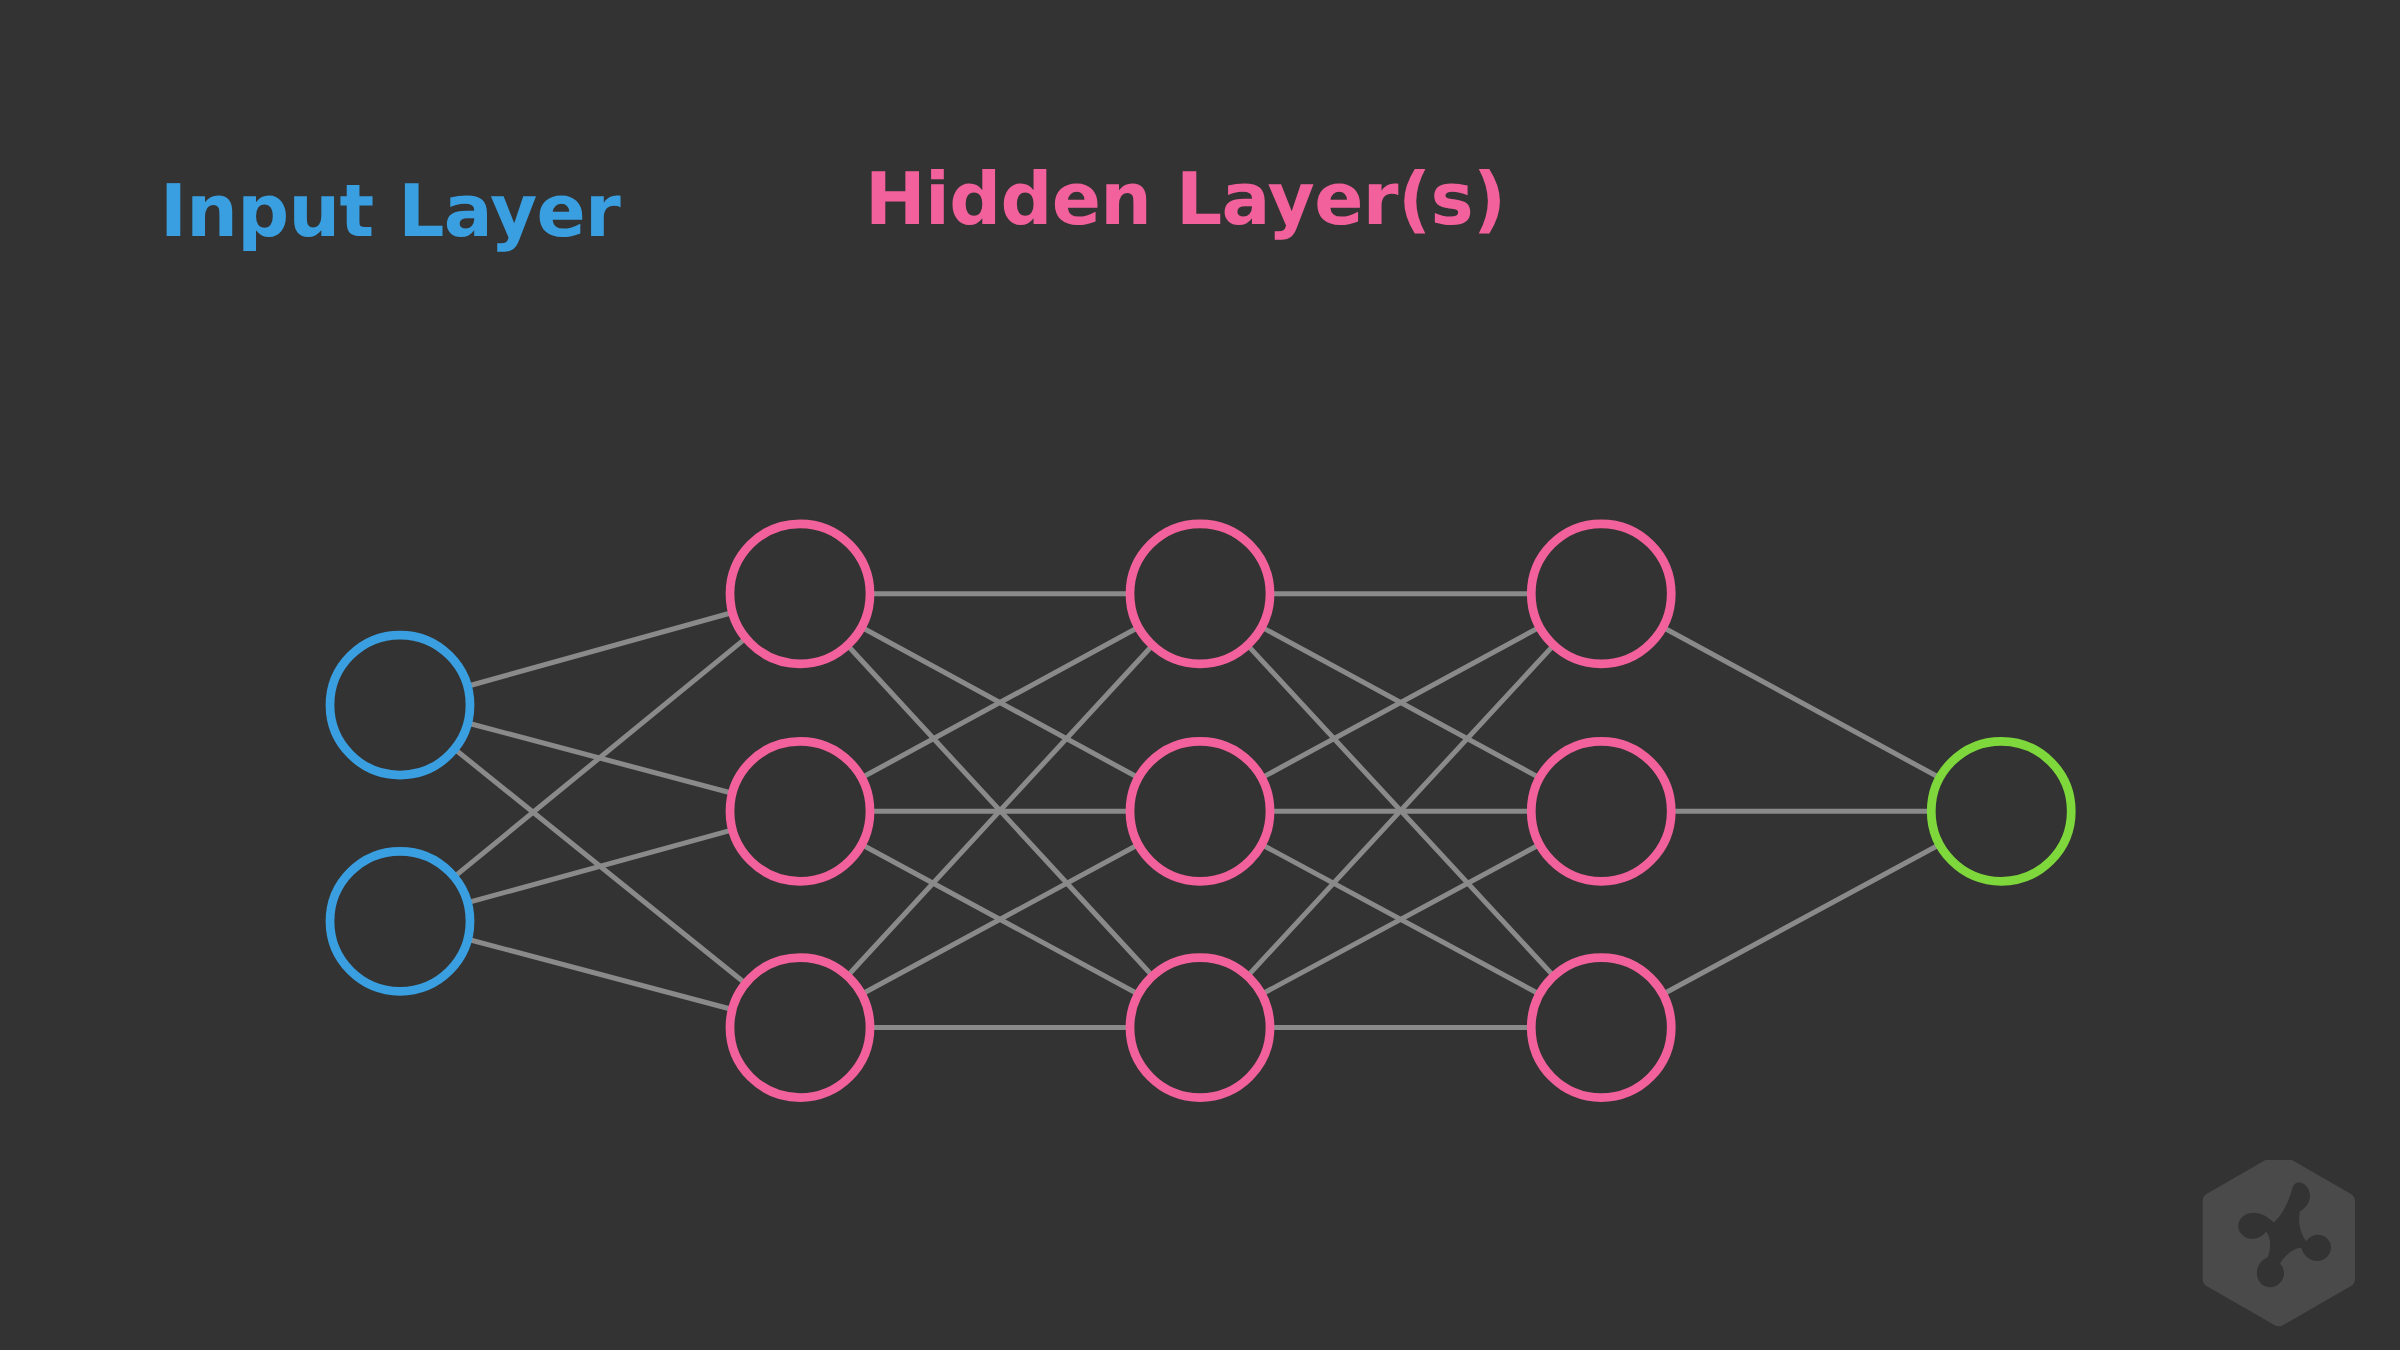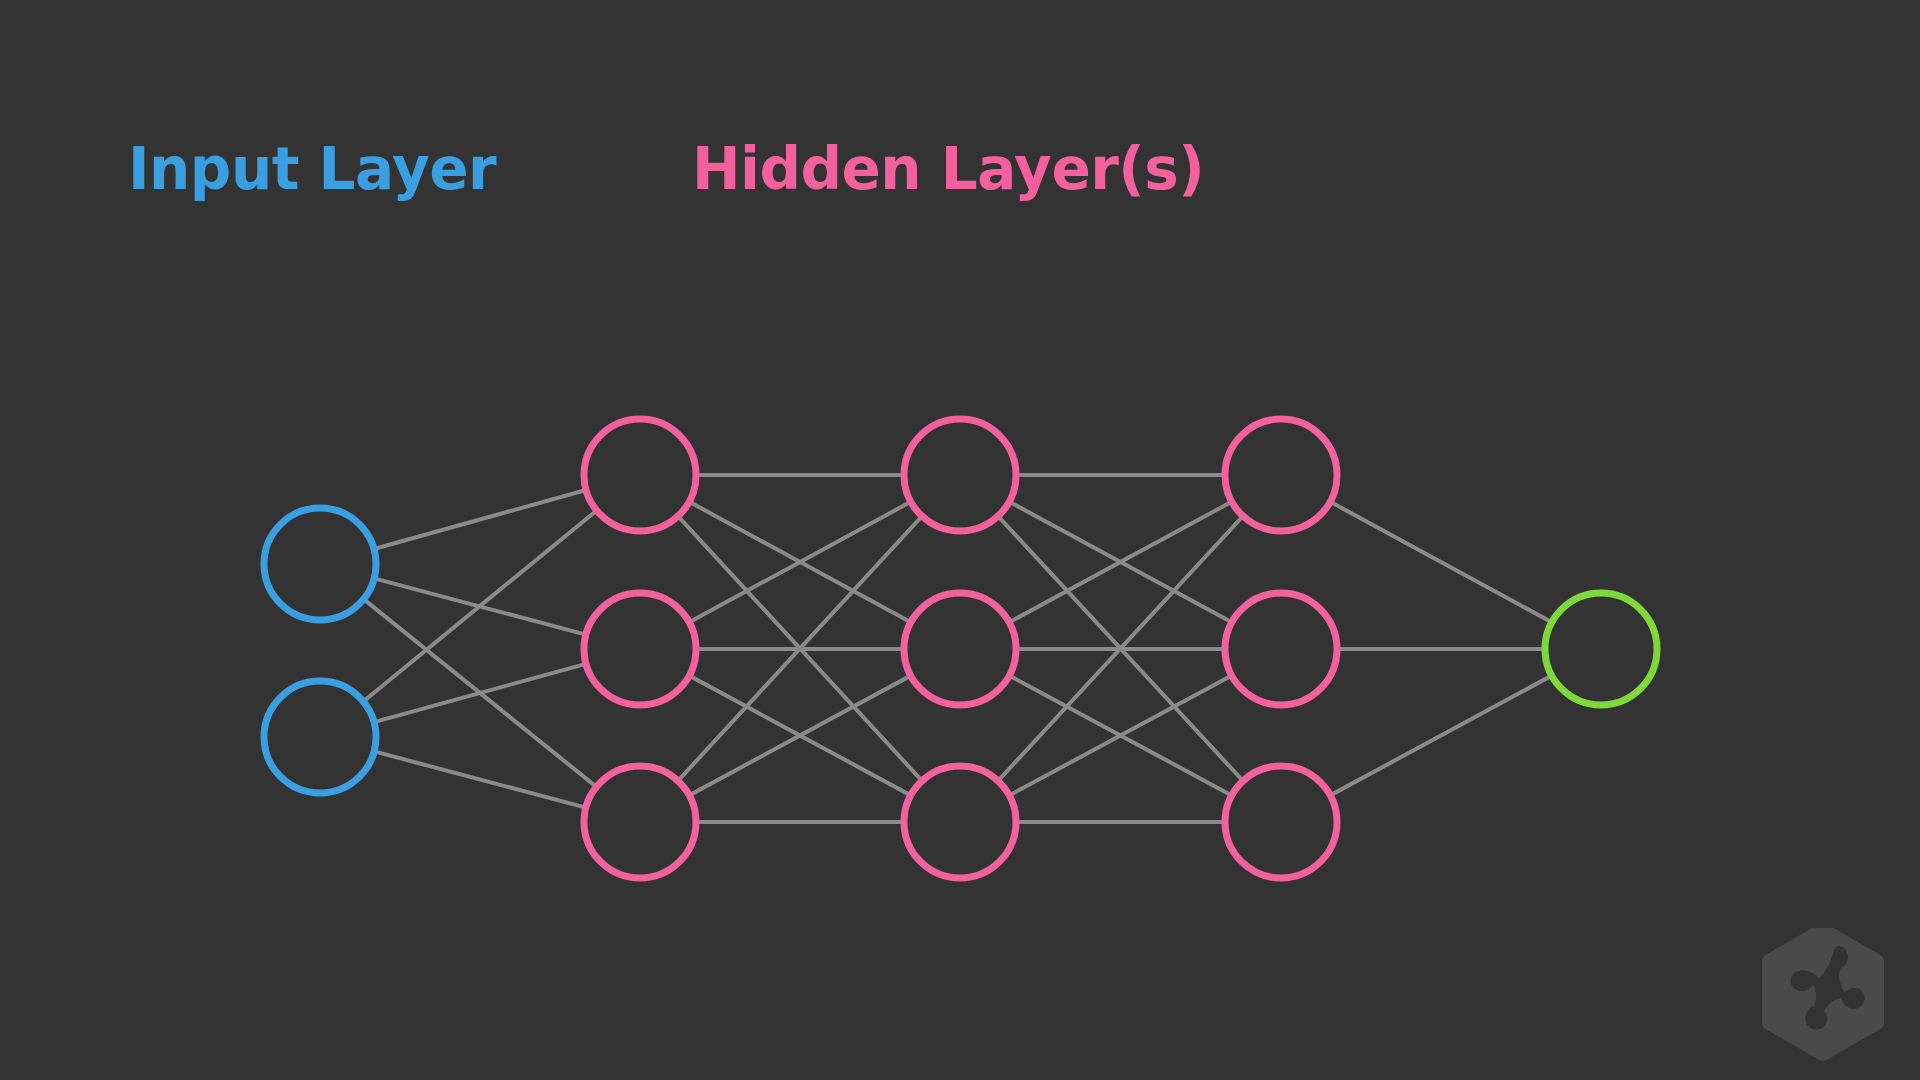--- a/index.html
+++ b/index.html
@@ -34,21 +34,21 @@
     position: absolute;
     font-family: "DejaVu Sans", "Liberation Sans", sans-serif;
     font-weight: bold;
     font-size: 58px;
     letter-spacing: -0.5px;
     line-height: 1;
     white-space: nowrap;
     user-select: none;
   }
   #label-input   { left: 128px;  top: 140px; }
-  #label-hidden  { left: 692px;  top: 140px; }
+  #label-hidden  { left: 692px;  top: 130px; }
   #label-output  { left: 1383px; top: 140px; }
 
   #watermark {
     position: absolute;
     left: 1762px;
     top: 928px;
     width: 122px;
     height: 136px;
     opacity: 1;
   }

